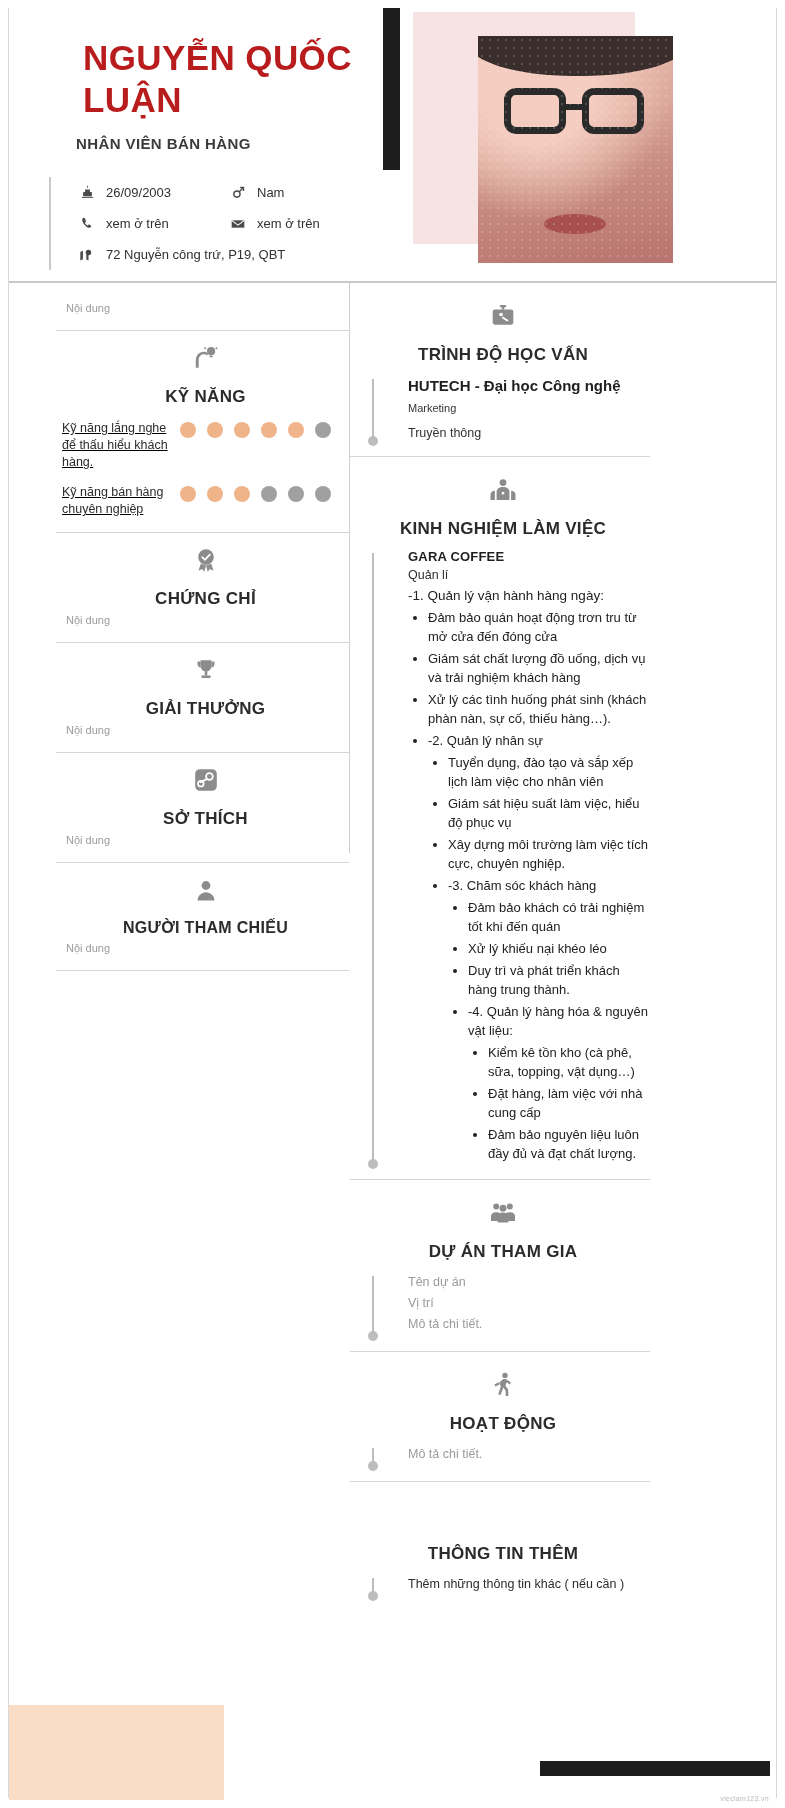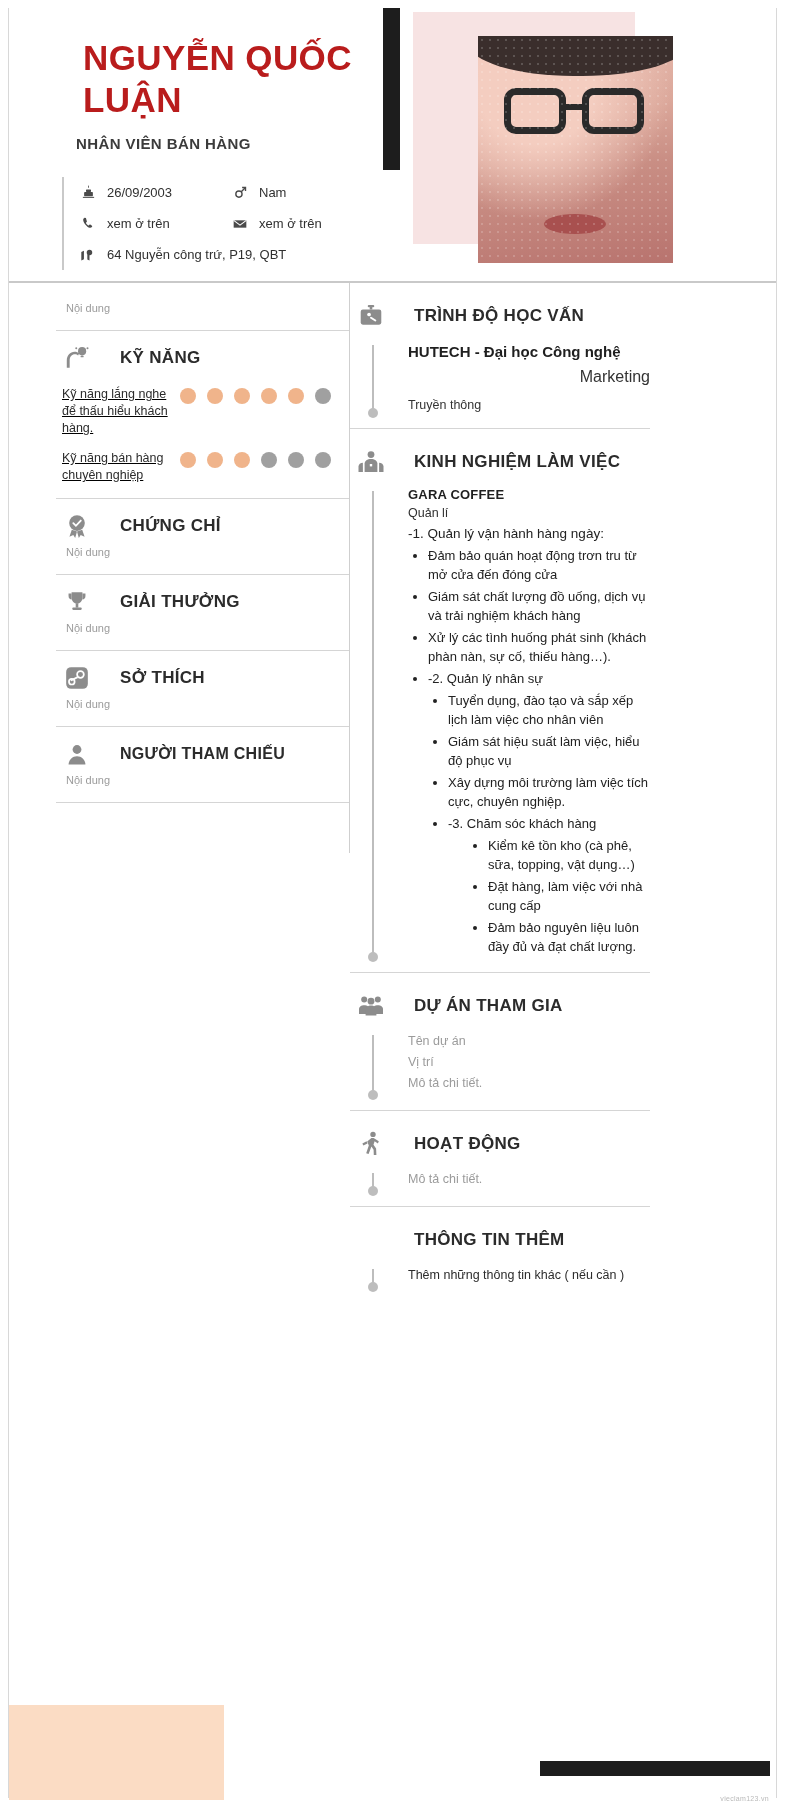--- a/index.html
+++ b/index.html
@@ -46,22 +46,22 @@
   .name {
     position: absolute; left: 74px; top: 28px; width: 310px;
     font-size: 35px; line-height: 42px; font-weight: 700;
     color: #b91c1c; letter-spacing: .4px;
   }
   .job-title {
     position: absolute; left: 67px; top: 126px;
     font-size: 15px; font-weight: 700; color: #3b3b3b; letter-spacing: .4px;
   }
   .contact-wrap {
-    position: absolute; left: 53px; top: 168px; width: 330px;
-    border-left: 2px solid #c9c9c9; padding-left: 14px;
+    position: absolute; left: 40px; top: 168px; width: 330px;
+    border-left: 2px solid #c9c9c9; padding-left: 26px;
   }
   .contact-row { display: flex; height: 31px; align-items: center; }
   .contact-cell { display: flex; align-items: center; width: 152px; }
   .contact-cell.wide { width: 320px; }
   .cico {
     width: 20px; height: 17px; margin-right: 9px;
     display: inline-flex; align-items: center; justify-content: center;
     color: #4a4a4a; flex: 0 0 auto;
   }
   .cico svg { display: block; }
@@ -110,21 +110,21 @@
   .col-divider {
     position: absolute; left: 349px; top: 283px; width: 1px; height: 570px; background: #cfcfcf;
   }
 
   
   .lblock { border-bottom: 1px solid #d5d5d5; padding: 12px 0 14px 0; }
   .lblock.first { padding-top: 14px; }
   .lblock.last { border-bottom: 1px solid #d5d5d5; }
   .placeholder { font-size: 11px; color: #9b9b9b; padding: 5px 0 2px 10px; }
 
-  .sec-head { display: flex; align-items: center; gap: 28px; padding-left: 6px; }
+  .sec-head { display: flex; align-items: center; gap: 14px; padding-left: 6px; flex-direction: column; }
   .sec-ico { width: 30px; height: 30px; display: inline-flex; align-items: center;
              justify-content: center; color: #8c8c8c; flex: 0 0 auto; }
   .sec-title {
     font-size: 17px; font-weight: 700; color: #2b2b2b; letter-spacing: .3px;
   }
   .sec-title.sm { font-size: 16px; }
 
   .skill-row { display: flex; align-items: flex-start; padding: 13px 0 0 6px; text-decoration: underline; }
   .skill-label { font-size: 12.5px; line-height: 17px; color: #2b2b2b; width: 118px; }
   .dots-wrap { display: flex; gap: 11px; padding-top: 2px; }
@@ -139,21 +139,21 @@
   }
   .tl {
     position: absolute; left: 0; top: 4px; bottom: 0;
     width: 2px; background: #bdbdbd;
   }
   .tl::after {
     content: ""; position: absolute; left: -4px; bottom: -6px;
     width: 10px; height: 10px; border-radius: 50%; background: #bdbdbd;
   }
   .edu-school { font-size: 15px; font-weight: 700; color: #1f1f1f; line-height: 22px; }
-  .edu-major { font-size: 16px; color: #333333; margin-top: 5px; text-align: right; }
+  .edu-major { font-size: 11px; color: #333333; margin-top: 5px; }
   .edu-extra { font-size: 12.5px; color: #333333; margin-top: 12px; }
 
   .exp-company { font-size: 13px; font-weight: 700; color: #1f1f1f; letter-spacing: .2px; }
   .exp-role { font-size: 12.5px; color: #2f2f2f; margin-top: 4px; }
   .exp-line { font-size: 13.5px; color: #222222; margin-top: 4px; line-height: 19px; }
 
   ul.b1 { list-style: disc; margin: 3px 0 0 20px; }
   ul.b1 > li { font-size: 13px; line-height: 19px; color: #222222; margin-top: 3px; }
   ul.b2 { list-style: disc; margin: 3px 0 0 20px; }
   ul.b2 > li { font-size: 13px; line-height: 19px; color: #222222; margin-top: 3px; }
@@ -230,21 +230,21 @@
 
       <div class="contact-row">
         <div class="contact-cell wide">
           <span class="cico">
             <svg width="17" height="16" viewBox="0 0 26 24" fill="currentColor">
               <path d="M2 7.5 6 5.6v13L2 20.4z"></path>
               <circle cx="14.5" cy="8.2" r="4.2"></circle>
               <path d="M14.5 12 L14.5 20.4 L11.2 19 L11.2 10.4z"></path>
             </svg>
           </span>
-          <span class="ctext">64 Nguyễn công trứ, P19, QBT</span>
+          <span class="ctext">72 Nguyễn công trứ, P19, QBT</span>
         </div>
       </div>
     </div>
 
     <div class="photo">
       <div class="hair"></div>
       <div class="glasses-l"></div>
       <div class="glasses-r"></div>
       <div class="bridge"></div>
       <div class="lips"></div>
@@ -408,20 +408,26 @@
           <li>Giám sát chất lượng đồ uống, dịch vụ và trải nghiệm khách hàng</li>
           <li>Xử lý các tình huống phát sinh (khách phàn nàn, sự cố, thiếu hàng…).</li>
           <li class="nested-head">-2. Quản lý nhân sự</li>
         </ul>
         <ul class="b2" style="margin-left:40px">
           <li>Tuyển dụng, đào tạo và sắp xếp lịch làm việc cho nhân viên</li>
           <li>Giám sát hiệu suất làm việc, hiểu độ phục vụ</li>
           <li>Xây dựng môi trường làm việc tích cực, chuyên nghiệp.</li>
           <li class="nested-head">-3. Chăm sóc khách hàng</li>
         </ul>
+        <ul class="b2" style="margin-left:60px">
+          <li>Đảm bảo khách có trải nghiệm tốt khi đến quán</li>
+          <li>Xử lý khiếu nại khéo léo</li>
+          <li>Duy trì và phát triển khách hàng trung thành.</li>
+          <li class="nested-head">-4. Quản lý hàng hóa &amp; nguyên vật liệu:</li>
+        </ul>
         <ul class="b2" style="margin-left:80px">
           <li>Kiểm kê tồn kho (cà phê, sữa, topping, vật dụng…)</li>
           <li>Đặt hàng, làm việc với nhà cung cấp</li>
           <li>Đảm bảo nguyên liệu luôn đầy đủ và đạt chất lượng.</li>
         </ul>
       </div>
     </div>
 
     <div class="rblock">
       <div class="sec-head">

